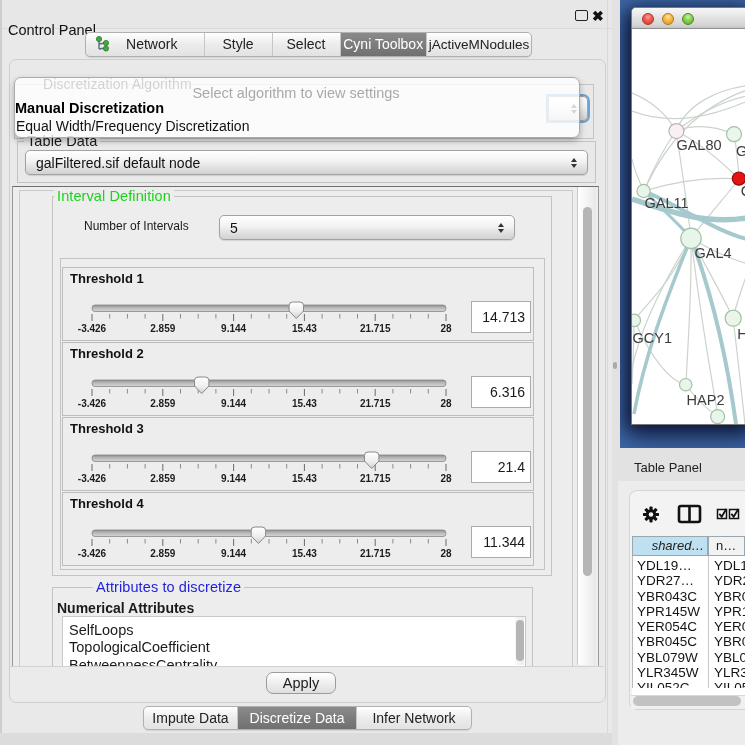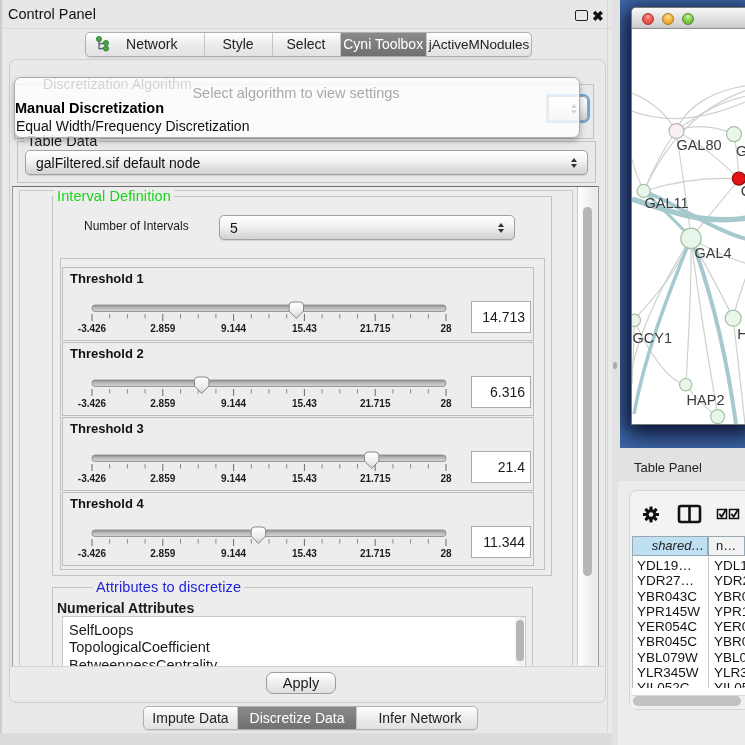--- a/index.html
+++ b/index.html
@@ -21,21 +21,21 @@
   .seg{position:absolute;display:flex;border:1px solid #b0b0b0;border-radius:5px;overflow:hidden;
        background:linear-gradient(180deg,#ffffff,#ececec 50%,#e2e2e2);box-shadow:0 1px 1px rgba(0,0,0,0.1);}
   .seg div{font-size:14px;color:#222;padding:3px 0 4px 0;border-right:1px solid #c6c6c6;white-space:nowrap;text-align:center;box-sizing:border-box;}
   .seg div:last-child{border-right:none;}
   .seg div.sel{background:linear-gradient(180deg,#8a8a8a,#707070);color:#fff;}
 </style></head>
 <body>
 <div id="root">
 
   <div class="abs" style="left:0;top:0;width:612px;height:28px;background:#e7e7e7;border-bottom:1px solid #dadada;"></div>
-  <div class="abs" style="left:8px;top:6px;font-size:14.5px;color:#111;">Control Panel</div>
+  <div class="abs" style="left:8px;top:22px;font-size:14.5px;color:#111;">Control Panel</div>
   <div class="abs" style="left:575px;top:10px;width:11px;height:9px;border:1.6px solid #222;border-radius:2px;"></div>
   <div class="abs" style="left:592px;top:8px;font-size:14px;font-weight:bold;color:#111;">✖</div>
 
   <div class="abs" style="left:0;top:0;width:2px;height:745px;background:#cdcdcd;"></div>
 
   <div class="seg" style="left:85px;top:32px;height:23px;">
     <div style="width:118.5px;padding-left:14px;">Network</div>
     <div style="width:68px;">Style</div>
     <div style="width:68px;">Select</div>
     <div class="sel" style="width:86.4px;">Cyni Toolbox</div>
@@ -280,21 +280,21 @@
   <div class="abs" style="left:515px;top:617px;width:9px;height:48px;background:linear-gradient(90deg,#f8f8f8,#ececec);"></div>
   <div class="abs" style="left:515.5px;top:620px;width:8px;height:41px;background:#b5b5b5;border-radius:4px;"></div>
 
   <div class="abs" style="left:10px;top:666px;width:594px;height:34px;background:#ebebeb;border-top:1px solid #d2d2d2;border-radius:0 0 7px 7px;"></div>
   <div class="abs" style="left:266px;top:672px;width:68px;height:20px;border:1px solid #9c9c9c;border-radius:7px;
        background:linear-gradient(180deg,#ffffff,#ededed 55%,#dedede);text-align:center;font-size:14.5px;line-height:20px;">Apply</div>
 
   <div class="seg" style="left:143px;top:706px;height:22px;">
     <div style="width:94px;text-align:center;">Impute Data</div>
     <div class="sel" style="width:119px;">Discretize Data</div>
-    <div style="width:114px;margin-left:6px;">Infer Network</div>
+    <div style="width:114px;">Infer Network</div>
   </div>
   <div class="abs" style="left:0;top:733px;width:612px;height:12px;background:#dcdcdc;"></div>
 
   <div class="abs" style="left:14px;top:77px;width:564px;height:59px;background:rgba(255,255,255,0.8);
        border:1px solid #ababab;border-radius:7px;box-shadow:0 3px 6px rgba(0,0,0,0.28);"></div>
   <div class="abs" style="left:14px;top:85px;width:564px;text-align:center;font-size:14.5px;color:#a9a9a9;">Select algorithm to view settings</div>
   <div class="abs" style="left:15px;top:100px;font-size:14.5px;font-weight:bold;color:#000;">Manual Discretization</div>
   <div class="abs" style="left:16px;top:117.5px;font-size:14px;color:#111;">Equal Width/Frequency Discretization</div>
 
   <div class="abs" style="left:612px;top:0;width:8px;height:745px;background:#e2e2e2;"></div>

